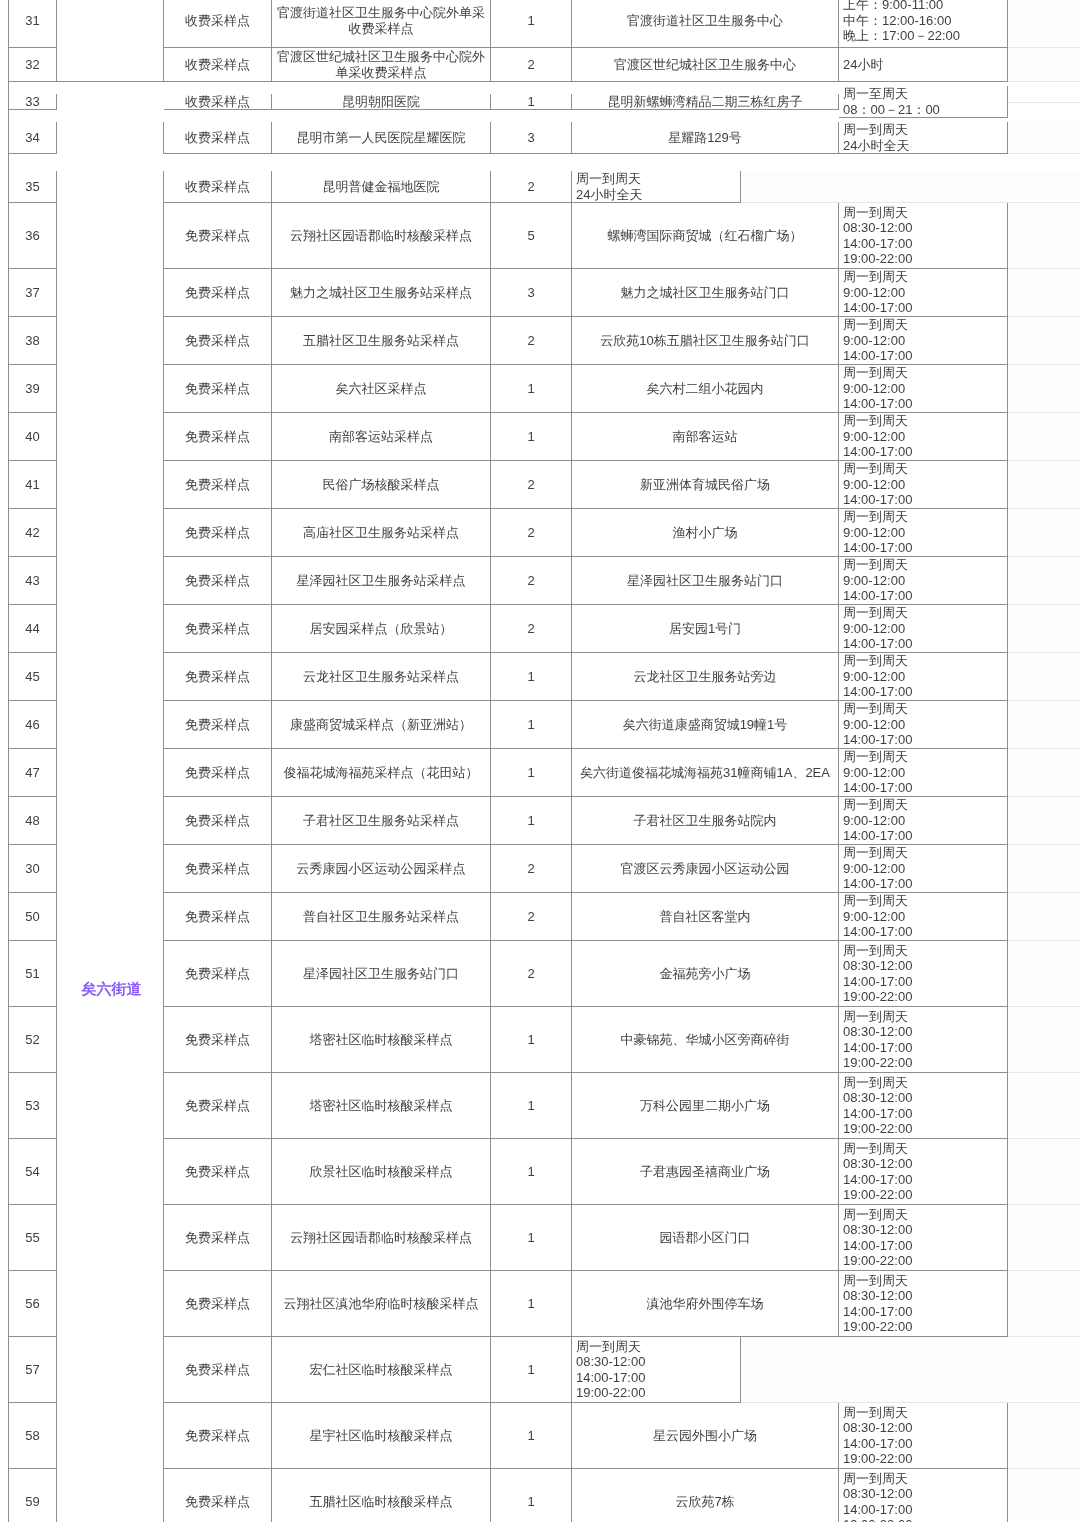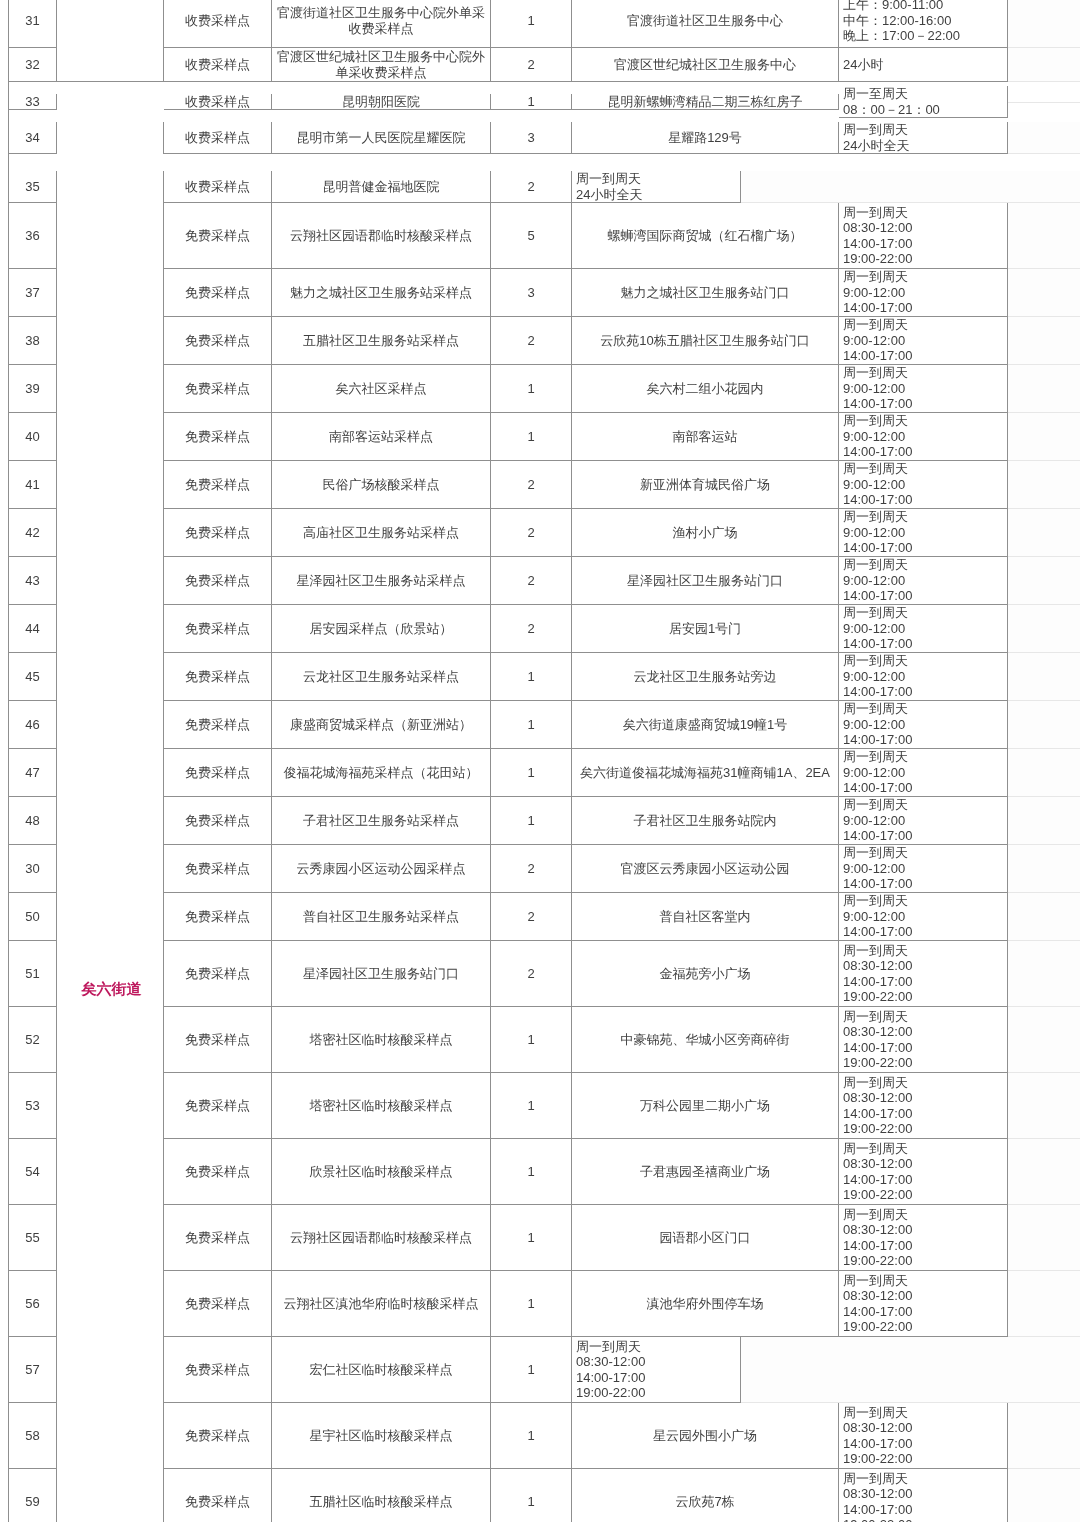--- a/index.html
+++ b/index.html
@@ -34,21 +34,21 @@
   .c-addr{width:267px;padding:0 3px;}
   .c-hours{
     width:169px;
     flex-direction:column;align-items:flex-start;justify-content:center;
     text-align:left;padding-left:4px;line-height:15.5px;
   }
   .hline{white-space:nowrap;}
   .c-last{flex:1;border-right:none;border-bottom:1px solid #e7e7e7;background:#fdfdfd;}
   .street-label{
     position:absolute;left:49px;top:986px;width:107px;
-    text-align:center;font-weight:bold;font-size:15px;color:#be185d;
+    text-align:center;font-weight:bold;font-size:15px;color:#8b5cf6;
   }
 </style>
 </head>
 <body>
 
 <div class="sheet">
   <div class="tbl">
 
     <div class="row" style="height: 54px;">
         <div class="cell c-num">31</div>

